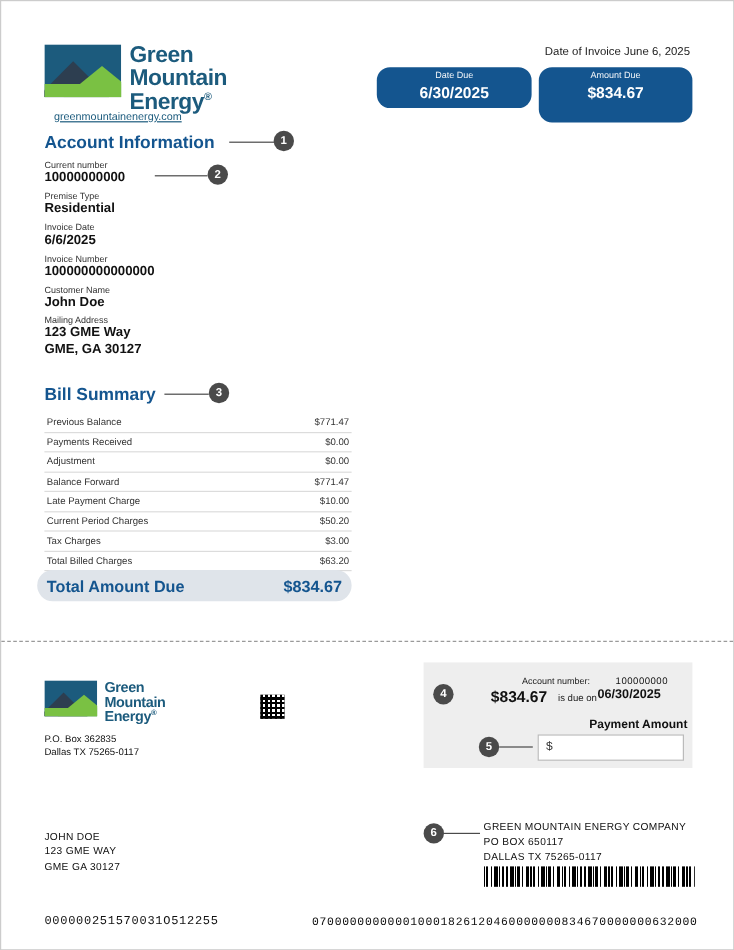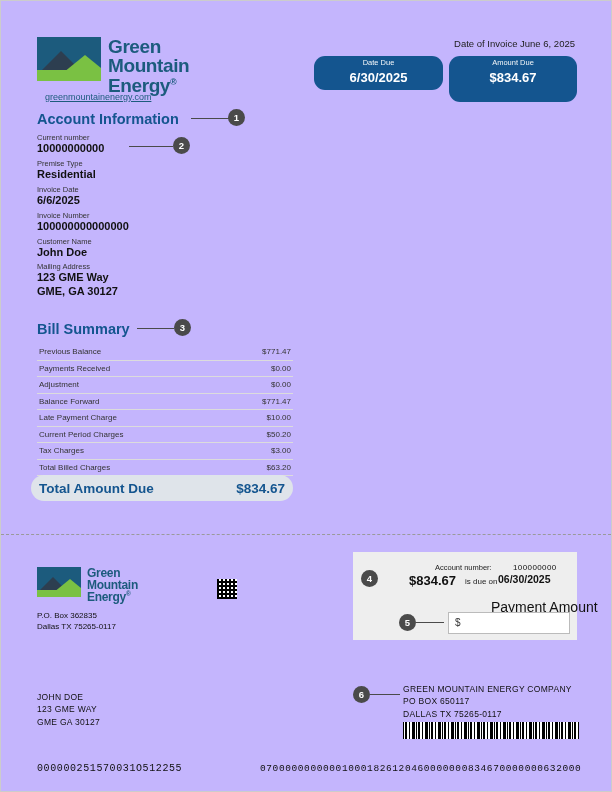--- a/index.html
+++ b/index.html
@@ -7,21 +7,21 @@
     padding: 0;
     background: #9a9a9a;
   }
   body {
     font-family: "Liberation Sans", sans-serif;
   }
   .page {
     position: relative;
     width: 612px;
     height: 792px;
-    background: #c4b5fd;
+    background: #ffffff;
     overflow: hidden;
     box-sizing: border-box;
     border: 1px solid #cccccc;
   }
 
   
   .logo-block {
     position: absolute;
     display: flex;
     align-items: flex-start;
@@ -188,21 +188,21 @@
   }
   .pay-panel {
     position: absolute;
     background: #eeeeee;
   }
   .pay-acct-lbl { position:absolute; font-size:7.5px; color:#222; }
   .pay-acct-val { position:absolute; font-size:8px; color:#111; letter-spacing:0.4px; }
   .pay-amt-big { position:absolute; font-size:13px; font-weight:bold; color:#111; }
   .pay-due-txt { position:absolute; font-size:8px; color:#222; }
   .pay-due-date { position:absolute; font-size:10.5px; font-weight:bold; color:#111; }
-  .pay-amount-lbl { position:absolute; font-size:14px; font-weight:normal; color:#111;text-align:right; }
+  .pay-amount-lbl { position:absolute; font-size:10px; font-weight:bold; color:#111;text-align:right; }
   .pay-input {
     position: absolute;
     background: #ffffff;
     border: 1px solid #bbbbbb;
     box-sizing: border-box;
   }
   .pay-input .dollar { position:absolute; left:6px; top:4px; font-size:10px; color:#333; }
 
   .barcode {
     position: absolute;

